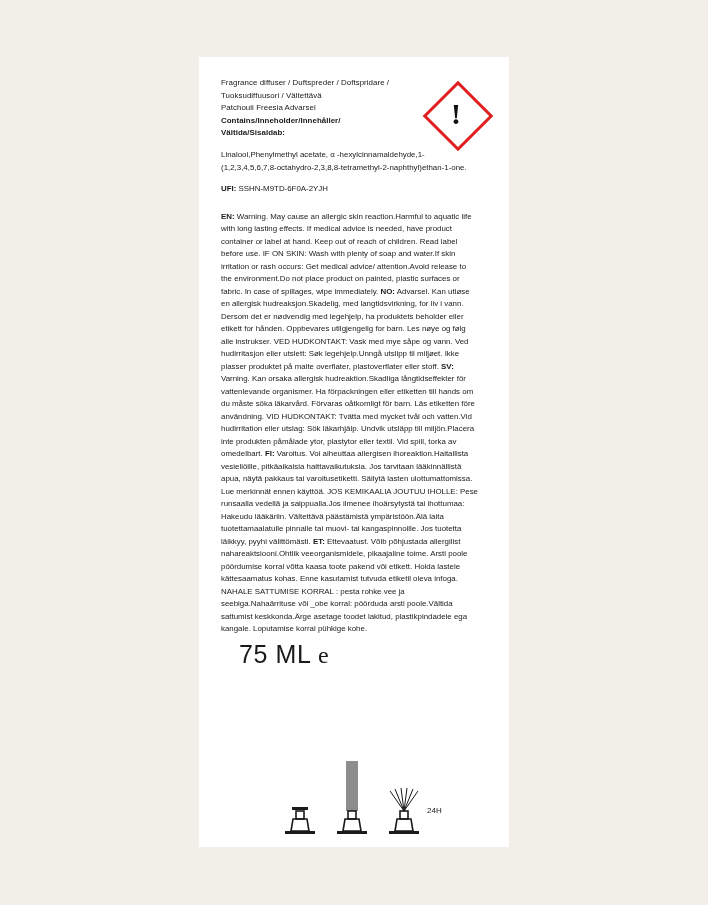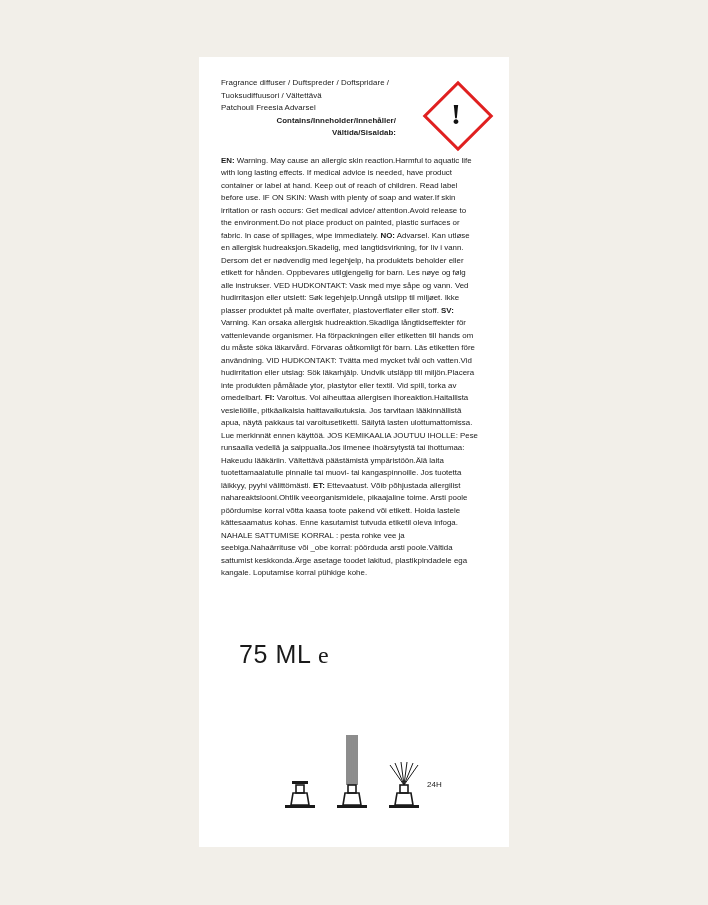--- a/index.html
+++ b/index.html
@@ -29,21 +29,20 @@
   }
   .hdr-lines {
     font-size: 7.9px;
     line-height: 12.6px;
     color: #1a1a1a;
     letter-spacing: 0.05px;
     width: 175px;
   }
   .hdr-lines .bold {
     font-weight: bold;
-    text-align: right;
   }
   .ghs-wrap {
     position: absolute;
     right: 14px;
     top: 30px;
     width: 66px;
     height: 66px;
   }
   .ghs-diamond {
     position: absolute;
@@ -103,21 +102,21 @@
     letter-spacing: 0.6px;
     font-family: "Liberation Sans", sans-serif;
   }
   .volume .e-mark {
     font-family: "Liberation Serif", serif;
     font-size: 24px;
   }
   .pictograms {
     position: absolute;
     left: 60px;
-    top: 664px;
+    top: 690px;
     width: 200px;
     height: 90px;
   }
   .pict {
     position: absolute;
     bottom: 0;
   }
   .p1 { left: 18px; }
   .p2 { left: 70px; }
   .p3 { left: 122px; }
@@ -142,21 +141,26 @@
   <div class="inner">
 
     <div class="hdr-lines">
       <div>Fragrance diffuser / Duftspreder / Doftspridare /</div>
       <div>Tuoksudiffuusori / Vältettävä</div>
       <div>Patchouli Freesia Advarsel</div>
       <div class="bold">Contains/Inneholder/Innehåller/</div>
       <div class="bold">Vältida/Sisaldab:</div>
     </div>
 
-
+    <div class="ingredients">Linalool,Phenylmethyl acetate, α -hexylcinnamaldehyde,1-(1,2,3,4,5,6,7,8-octahydro-2,3,8,8-tetramethyl-2-naphthyl)ethan-1-one.</div>
+
+    <div class="ufi">
+      <b>UFI:</b>
+      <span>SSHN-M9TD-6F0A-2YJH</span>
+    </div>
 
     <div class="body-text">
       <b>EN:</b>
       <span>Warning.  May cause an allergic skin reaction.Harmful to aquatic life with long lasting effects. If medical advice is needed, have product container or label at hand. Keep out of reach of children. Read label before use. IF ON SKIN: Wash with plenty of soap and water.If skin irritation or rash occurs: Get medical advice/ attention.Avoid release to the environment.Do not place product on painted, plastic surfaces or fabric.  In case of spillages, wipe immediately.</span>
       <b>NO:</b>
       <span>Advarsel.  Kan utløse en allergisk hudreaksjon.Skadelig, med langtidsvirkning, for liv i vann. Dersom det er nødvendig med legehjelp, ha produktets beholder eller etikett for hånden. Oppbevares utilgjengelig for barn. Les nøye og følg alle instrukser. VED HUDKONTAKT: Vask med mye såpe og vann. Ved hudirritasjon eller utslett: Søk legehjelp.Unngå utslipp til miljøet. Ikke plasser produktet på malte overflater, plastoverflater eller stoff.</span>
       <b>SV:</b>
       <span>Varning. Kan orsaka allergisk hudreaktion.Skadliga långtidseffekter för vattenlevande organismer.  Ha förpackningen eller etiketten till hands om du måste söka läkarvård.  Förvaras oåtkomligt för barn.  Läs etiketten före användning. VID HUDKONTAKT: Tvätta med mycket tvål och vatten.Vid hudirritation eller utslag: Sök läkarhjälp. Undvik utsläpp till miljön.Placera inte produkten påmålade ytor, plastytor eller textil.   Vid spill, torka av omedelbart.</span>
       <b>FI:</b>
       <span>Varoitus.  Voi aiheuttaa allergisen ihoreaktion.Haitallista vesieliöille, pitkäaikaisia haittavaikutuksia. Jos tarvitaan lääkinnällistä apua, näytä pakkaus tai varoitusetiketti. Säilytä lasten ulottumattomissa. Lue merkinnät ennen käyttöä. JOS KEMIKAALIA JOUTUU IHOLLE: Pese runsaalla vedellä ja saippualla.Jos ilmenee ihoärsytystä tai ihottumaa: Hakeudu lääkäriin. Vältettävä päästämistä ympäristöön.Älä laita tuotettamaalatulle pinnalle tai muovi- tai kangaspinnoille. Jos tuotetta läikkyy, pyyhi välittömästi.</span>

